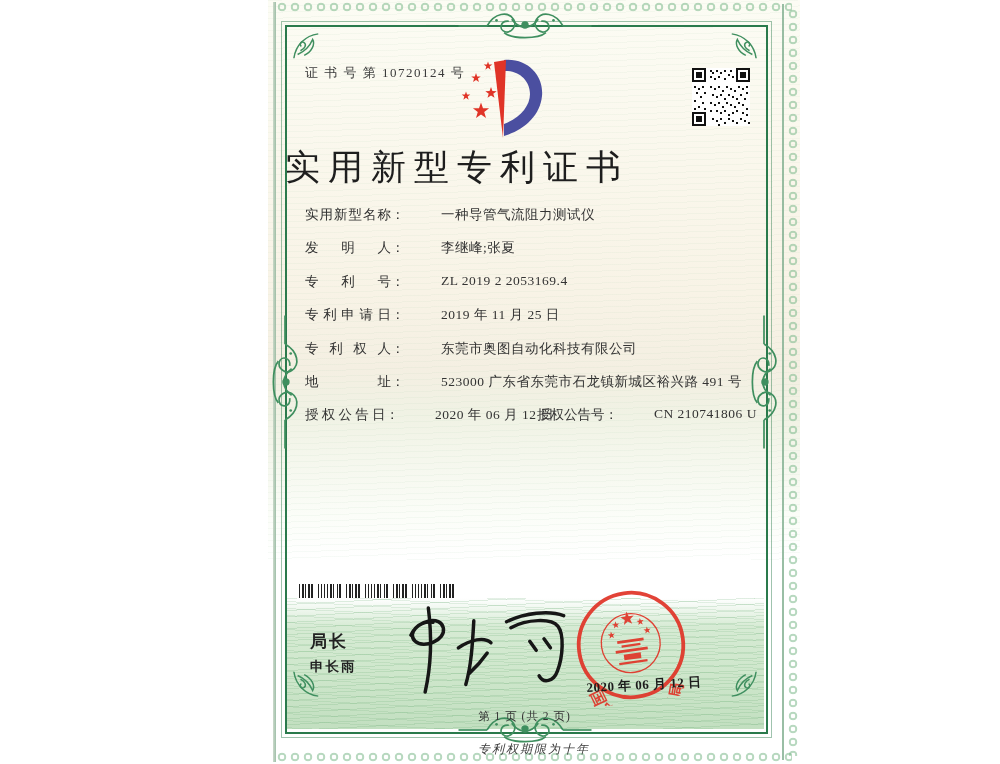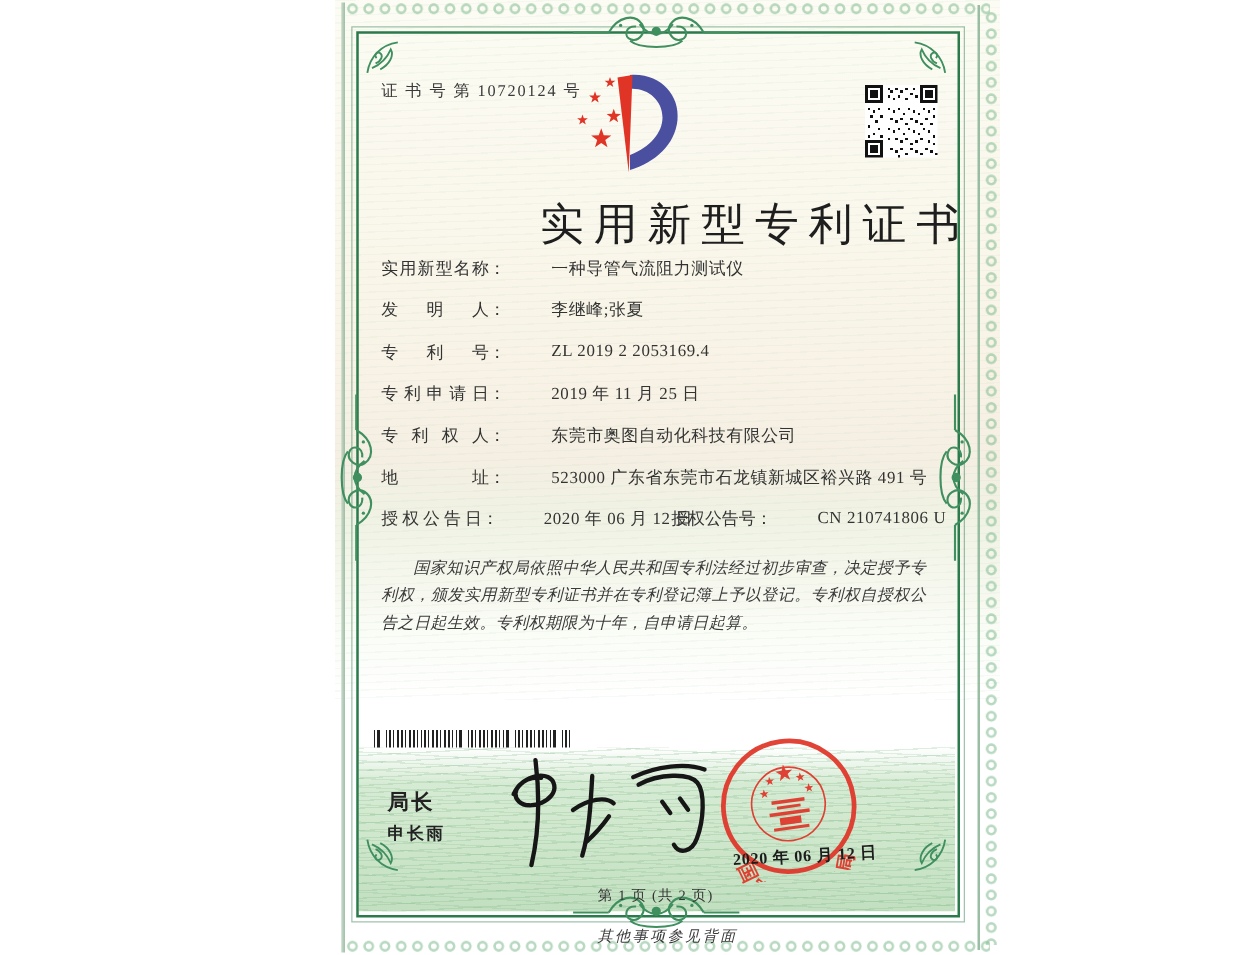--- a/index.html
+++ b/index.html
@@ -35,21 +35,21 @@
   .flourish-right{left:426px;top:363px;width:140px;height:38px;transform:rotate(90deg);}
   .flourish-left{left:-53px;top:363px;width:140px;height:38px;transform:rotate(90deg);}
   .curl{width:30px;height:30px;}
   .curl-tl{left:24px;top:32px;}
   .curl-tr{left:460px;top:32px;transform:scaleX(-1);}
   .curl-bl{left:24px;top:668px;transform:scaleY(-1);}
   .curl-br{left:460px;top:668px;transform:scale(-1,-1);}
   .cert-no{position:absolute;left:37px;top:64px;font-size:13px;letter-spacing:1.5px;color:#3a3a3a;}
   .logo{position:absolute;left:186px;top:54px;width:94px;height:90px;}
   .qr{position:absolute;left:424px;top:68px;width:58px;height:58px;}
-  .title{position:absolute;left:17px;top:144px;width:479px;margin:12px;text-align:right;
+  .title{position:absolute;left:17px;top:144px;width:479px;margin:0;text-align:left;
     font-size:35px;font-weight:500;letter-spacing:8px;color:#1e1e1e;}
   .fields{position:absolute;left:37px;top:206px;width:452px;font-size:13.5px;color:#333;}
   .f-row{height:33.4px;display:flex;white-space:nowrap;}
   .f-label{display:inline-block;width:86px;text-align:justify;text-align-last:justify;text-justify:inter-character;}
   .f-label.l2{width:70px;margin-left:0;}
   .f-colon{display:inline-block;width:14px;}
   .f-value{letter-spacing:.5px;margin-left:36px;}
   .f-value.v1{display:inline-block;width:102px;}
   .paras{position:absolute;left:37px;top:444px;width:436px;font-size:12.8px;line-height:21.8px;
     font-style:italic;letter-spacing:.3px;text-align:justify;color:#3a3a3a;}
@@ -202,21 +202,20 @@
       <span class="f-label">授权公告日</span>
         <span class="f-colon">：</span>
         <span class="f-value v1">2020 年 06 月 12 日</span>
         <span class="f-label l2">授权公告号</span>
         <span class="f-colon">：</span>
         <span class="f-value">CN 210741806 U</span>
     </div>
   </div>
 
   <div class="paras">
-    <p>国家知识产权局依照中华人民共和国专利法经过初步审查，决定授予专利权，颁发实用新型专利证书并在专利登记簿上予以登记。专利权自授权公告之日起生效。专利权期限为十年，自申请日起算。</p>
   </div>
 
   <div class="barcode"></div>
 
   <div class="sig-title">局长</div>
   <div class="sig-name">申长雨</div>
   <svg class="handwriting" viewBox="0 0 190 90">
     <g stroke="#161616" stroke-width="3.4" fill="none" stroke-linecap="round" stroke-linejoin="round">
       <path d="M22 30 C30 14 52 12 54 24 C56 36 34 44 26 36 C18 28 30 16 44 18"></path>
       <path d="M40 4 C42 26 42 56 34 86"></path>
@@ -247,15 +246,15 @@
         <rect x="-10" y="3" width="20" height="2.5"></rect>
         <rect x="-17" y="8" width="34" height="3"></rect>
         <rect x="-9" y="13" width="18" height="6"></rect>
         <rect x="-15" y="21" width="30" height="2.5"></rect>
       </g>
     </g>
   </svg>
   <div class="seal-date">2020 年 06 月 12 日</div>
 
   <div class="page-info">第 1 页 (共 2 页)</div>
-  <div class="back-note">其他事项参见背面</div>
+  <div class="back-note">专利权期限为十年</div>
 
 </div>
 
 </body></html>

